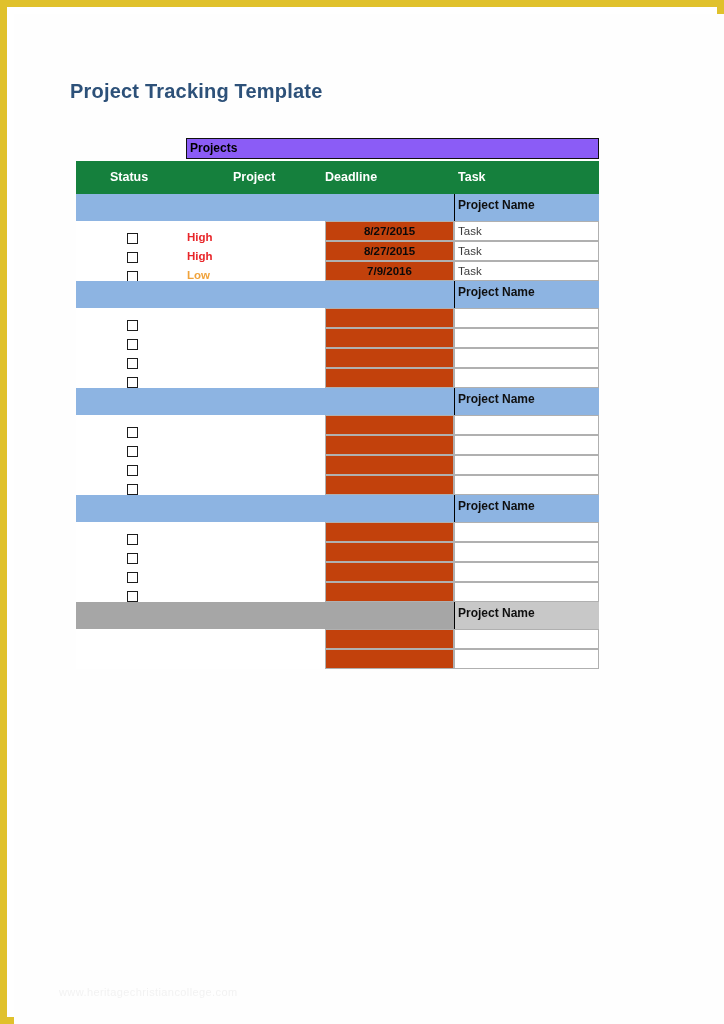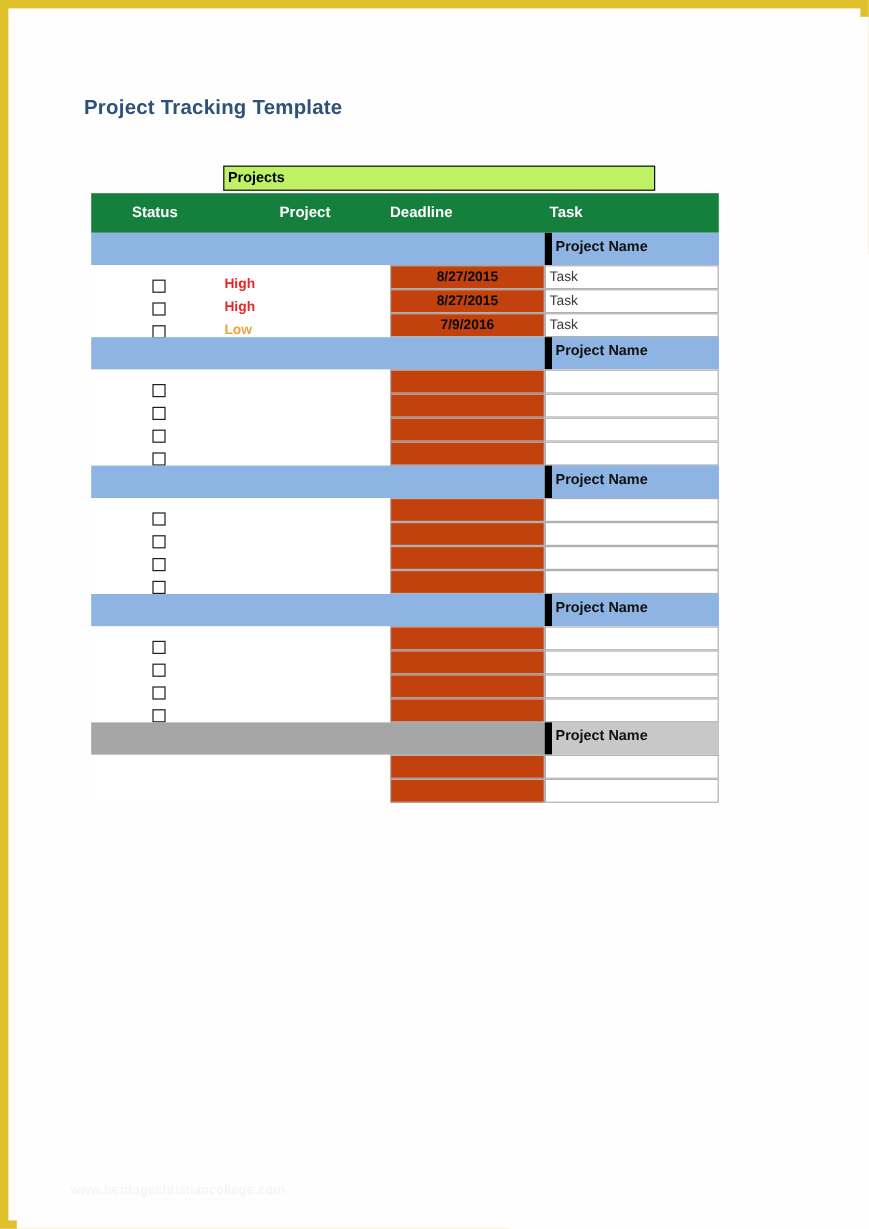--- a/index.html
+++ b/index.html
@@ -28,42 +28,42 @@
     left: 7px; top: 7px;
     width: 710px;
     height: 1010px;
     background: #fefefe;
   }
 
   .page-title {
     position: absolute;
     left: 56px;
     top: 66px;
-    font-size: 17px;
+    font-size: 20px;
     font-weight: bold;
     color: #2d5179;
     letter-spacing: 0.2px;
     white-space: nowrap;
   }
 
   
   .table-wrap {
     position: absolute;
     left: 62px;
     top: 124px;
     width: 523px;
   }
 
   .projects-bar {
     position: absolute;
     left: 110px;         
     top: 0;
-    width: 360px;        
+    width: 413px;        
     height: 21px;
-    background: #bef264;
+    background: #8b5cf6;
     border: 1px solid #101010;
     box-sizing: border-box;
   }
   .projects-bar .label {
     position: absolute;
     left: 3px;
     top: 2px;
     font-size: 12px;
     font-weight: bold;
     color: #000000;
@@ -112,21 +112,21 @@
     left: 378px;   
     top: 0;
     width: 145px;
     height: 27px;
     box-sizing: border-box;
     padding-left: 3px;
     padding-top: 4px;
     font-size: 12px;
     font-weight: bold;
     color: #0f0f0f;
-    border-left: 6px solid #000000;
+    border-left: 1px solid #000000;
   }
   .band.blue .band-name { background: #8db4e2; }
   .band.gray .band-name { background: #c8c8c8; }
 
   .rows {
     position: relative;
     width: 523px;
     background: #ffffff;
   }
   .row {

